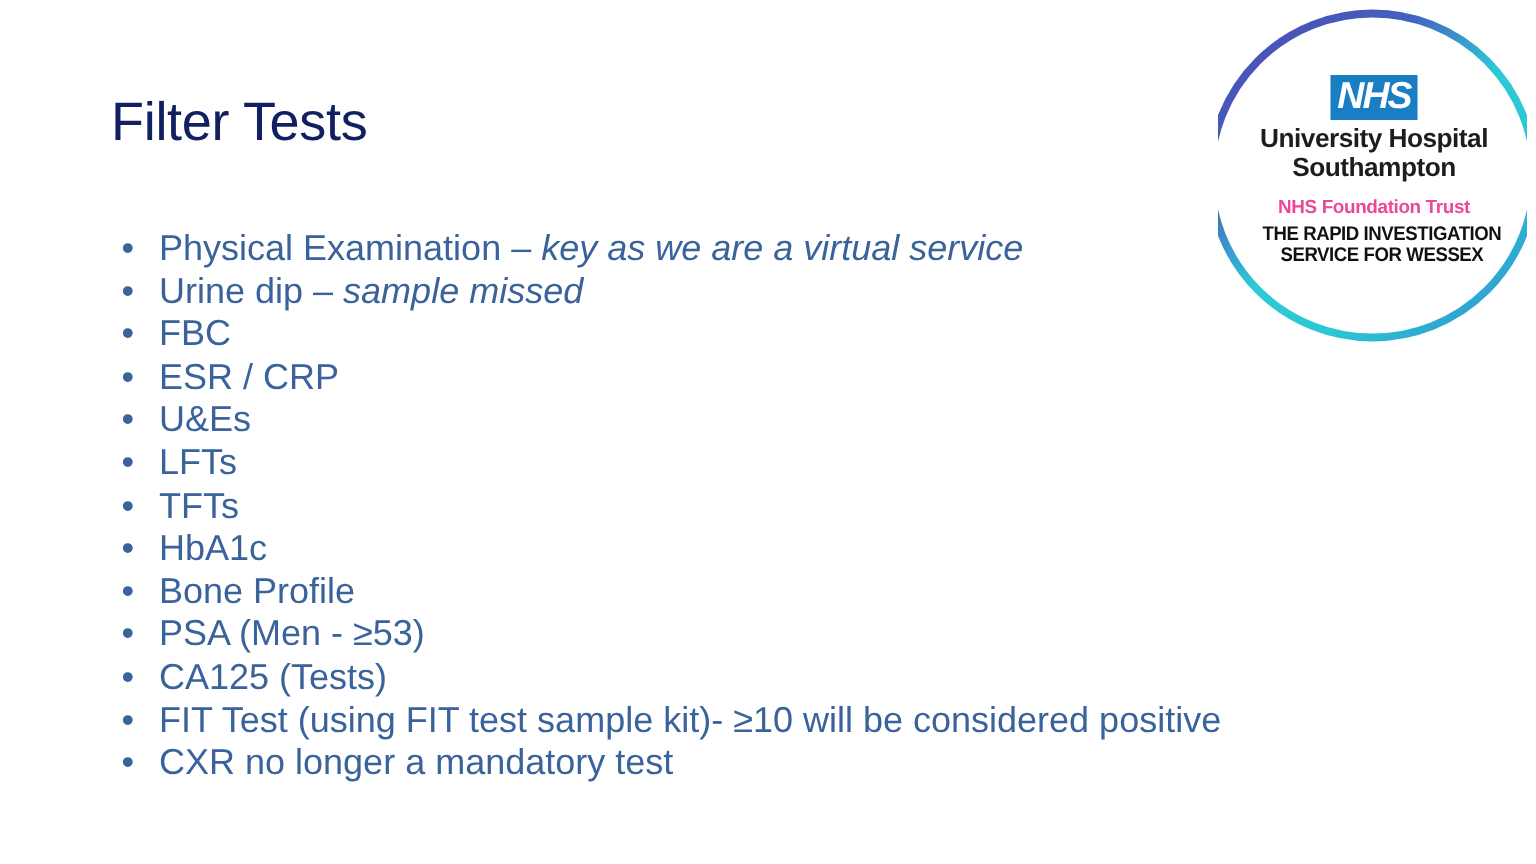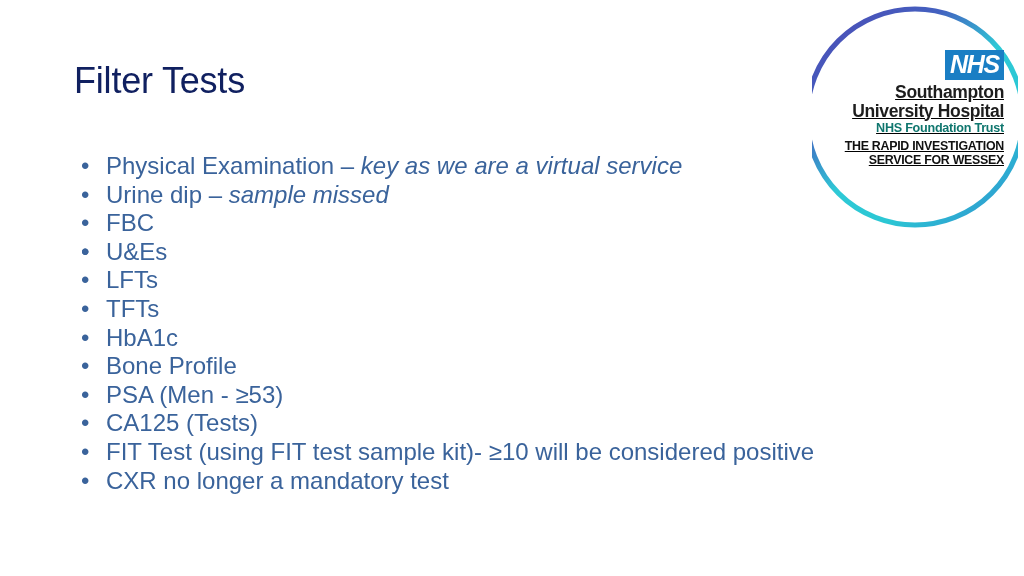--- a/index.html
+++ b/index.html
@@ -75,22 +75,21 @@
   #logo-ring {
     position: absolute;
     inset: 0;
   }
   #logo-inner {
     position: absolute;
     left: 16px;
     top: 48px;
     width: 176px;
     height: 140px;
-    text-align: right;
-    text-decoration: underline;
+    text-align: center;
   }
   #nhs-box {
     display: inline-block;
     background: #1a7ec4;
     color: #ffffff;
     font-weight: 700;
     font-style: italic;
     font-size: 25px;
     line-height: 25px;
     letter-spacing: -1.3px;
@@ -99,22 +98,22 @@
   }
   #trust-name {
     margin-top: 3px;
     color: #1d1d1d;
     font-weight: 700;
     font-size: 17.5px;
     line-height: 18.5px;
     letter-spacing: -0.35px;
   }
   #trust-sub {
-    margin-top: 1px;
-    color: #0f766e;
+    margin-top: 11px;
+    color: #ec4899;
     font-weight: 700;
     font-size: 12.6px;
     line-height: 14px;
     letter-spacing: -0.25px;
   }
   #ris-block {
     margin-top: 4px;
     color: #111111;
     font-weight: 700;
     font-size: 13.2px;
@@ -128,21 +127,21 @@
 <body>
 
 <div id="slide">
 
   <div id="slide-title">Filter Tests</div>
 
   <ul id="bullet-list">
       <li><span class="bullet-dot">•</span><span>Physical Examination – </span><span class="txt-em">key as we are a virtual service</span></li>
       <li><span class="bullet-dot">•</span><span>Urine dip – </span><span class="txt-em">sample missed</span></li>
       <li><span class="bullet-dot">•</span><span>FBC</span></li>
-      <li><span class="bullet-dot">•</span></li>
+      <li><span class="bullet-dot">•</span><span>ESR / CRP</span></li>
       <li><span class="bullet-dot">•</span><span>U&amp;Es</span></li>
       <li><span class="bullet-dot">•</span><span>LFTs</span></li>
       <li><span class="bullet-dot">•</span><span>TFTs</span></li>
       <li><span class="bullet-dot">•</span><span>HbA1c</span></li>
       <li><span class="bullet-dot">•</span><span>Bone Profile</span></li>
       <li><span class="bullet-dot">•</span><span>PSA (Men - ≥53)</span></li>
       <li><span class="bullet-dot">•</span><span>CA125 (Tests)</span></li>
       <li><span class="bullet-dot">•</span><span>FIT Test (using FIT test sample kit)- ≥10 will be considered positive</span></li>
       <li><span class="bullet-dot">•</span><span>CXR no longer a mandatory test</span></li>
     </ul>
@@ -164,22 +163,22 @@
           <stop offset="72%" stop-color="#2bc7d4"></stop>
           <stop offset="100%" stop-color="#2f97d0"></stop>
         </linearGradient>
       </defs>
       <circle cx="103" cy="115" r="108" fill="none" stroke="url(#ringGrad2)" stroke-width="5.2"></circle>
     </svg>
 
     <div id="logo-inner">
       <div id="nhs-box">NHS</div>
       <div id="trust-name">
+        <div>University Hospital</div>
         <div>Southampton</div>
-        <div>University Hospital</div>
       </div>
       <div id="trust-sub">NHS Foundation Trust</div>
       <div id="ris-block">
         <div>THE RAPID INVESTIGATION</div>
         <div>SERVICE FOR WESSEX</div>
       </div>
     </div>
 
   </div>
 

